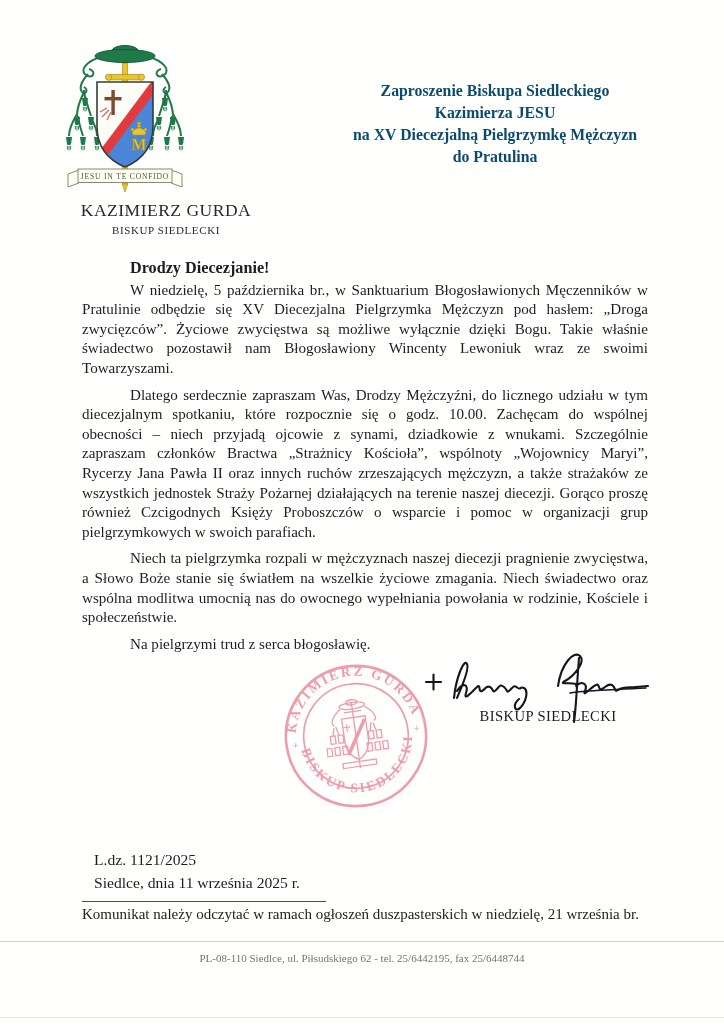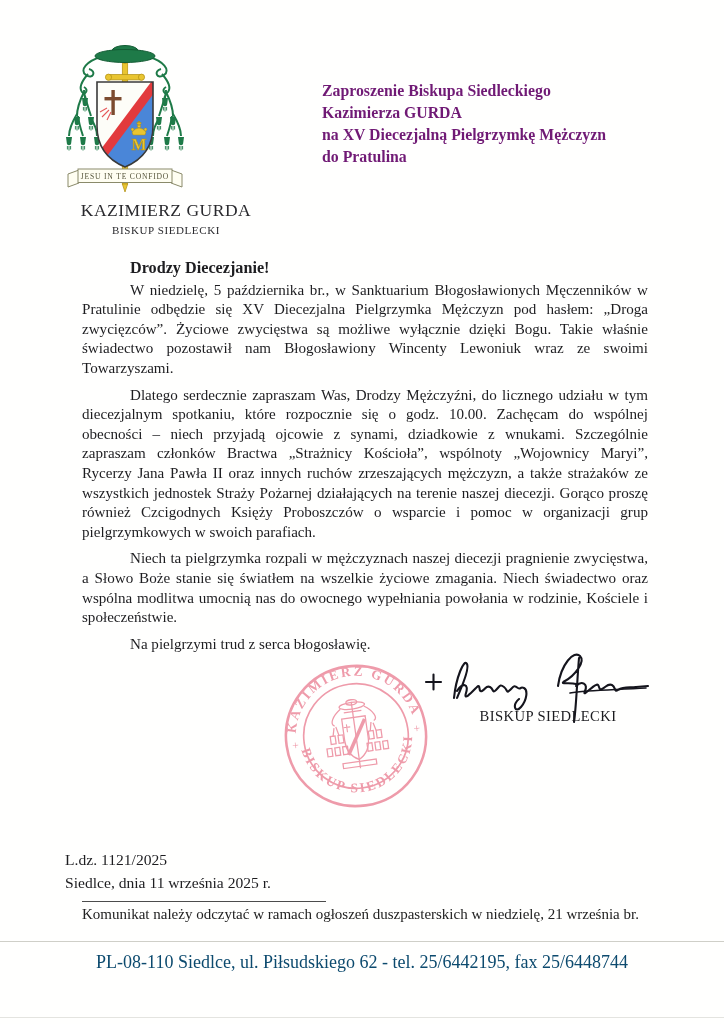--- a/index.html
+++ b/index.html
@@ -12,38 +12,38 @@
     overflow:hidden;
   }
   
   .coa{position:absolute;left:55px;top:40px;width:140px;height:158px;}
   .sender{position:absolute;left:38px;top:200px;width:256px;text-align:center;}
   .sender .name{font-size:17.5px;letter-spacing:.5px;color:#2a2a2e;}
   .sender .stitle{font-size:11px;letter-spacing:.6px;margin-top:3px;color:#2a2a2e;}
   
   .header{
     position:absolute;left:322px;top:80px;width:346px;
-    text-align:left;font-weight:bold;font-size:15.8px;line-height:22px;color:#701a75;
+    text-align:center;font-weight:bold;font-size:15.8px;line-height:22px;color:#0c4a6e;
   }
   
   .body{position:absolute;left:82px;top:259px;width:566px;font-size:15.1px;line-height:19.6px;}
   .salutation{font-weight:bold;font-size:16.2px;text-indent:48px;margin:0 0 2px 0;}
   .body p.para{margin:0 0 7px 0;text-indent:48px;text-align:justify;}
   .closing{margin:1px 0 0 0;text-indent:48px;}
   
   .stamp{position:absolute;left:282px;top:662px;width:148px;height:148px;transform:rotate(-8deg);opacity:.85;}
   .sig{position:absolute;left:418px;top:644px;width:240px;height:82px;}
   .signed-title{position:absolute;left:448px;top:708px;width:200px;text-align:center;font-size:14.6px;letter-spacing:.4px;color:#1b1b1f;}
   
-  .refblock{position:absolute;left:65px;top:848px;font-size:15.6px;line-height:23px;}
+  .refblock{position:absolute;left:94px;top:848px;font-size:15.6px;line-height:23px;}
   .note-sep{position:absolute;left:82px;top:901px;width:244px;border-top:1.4px solid #4c4c4c;}
   .note{position:absolute;left:82px;top:906px;width:580px;font-size:15px;color:#222;}
   
   .footer-rule{position:absolute;left:0;top:941px;width:724px;border-top:1.2px solid #cfcfc8;}
-  .footer{position:absolute;left:0;top:952px;width:724px;text-align:center;font-size:18px;color:#0c4a6e;}
+  .footer{position:absolute;left:0;top:952px;width:724px;text-align:center;font-size:11px;color:#737373;}
   .bottom-edge{position:absolute;left:0;top:1017px;width:724px;border-top:1.5px solid #e4e4e0;}
 </style>
 </head>
 <body>
 
 <div class="page">
 
   <svg class="coa" viewBox="0 0 140 158" aria-hidden="true">
 
     <g fill="#e9c531" stroke="#b08f12" stroke-width="0.7">
@@ -134,21 +134,21 @@
     </g>
   </svg>
 
   <div class="sender">
     <div class="name">KAZIMIERZ GURDA</div>
     <div class="stitle">BISKUP SIEDLECKI</div>
   </div>
 
   <div class="header">
     <div>Zaproszenie Biskupa Siedleckiego</div>
-    <div>Kazimierza GURDA</div>
+    <div>Kazimierza JESU</div>
     <div>na XV Diecezjalną Pielgrzymkę Mężczyzn</div>
     <div>do Pratulina</div>
   </div>
 
   <div class="body">
     <p class="salutation">Drodzy Diecezjanie!</p>
     <p class="para">W niedzielę, 5 października br., w Sanktuarium Błogosławionych Męczenników w Pratulinie odbędzie się XV Diecezjalna Pielgrzymka Mężczyzn pod hasłem: „Droga zwycięzców”. Życiowe zwycięstwa są możliwe wyłącznie dzięki Bogu. Takie właśnie świadectwo pozostawił nam Błogosławiony Wincenty Lewoniuk wraz ze swoimi Towarzyszami.</p>
     <p class="para">Dlatego serdecznie zapraszam Was, Drodzy Mężczyźni, do licznego udziału w tym diecezjalnym spotkaniu, które rozpocznie się o godz. 10.00. Zachęcam do wspólnej obecności – niech przyjadą ojcowie z synami, dziadkowie z wnukami. Szczególnie zapraszam członków Bractwa „Strażnicy Kościoła”, wspólnoty „Wojownicy Maryi”, Rycerzy Jana Pawła II oraz innych ruchów zrzeszających mężczyzn, a także strażaków ze wszystkich jednostek Straży Pożarnej działających na terenie naszej diecezji. Gorąco proszę również Czcigodnych Księży Proboszczów o wsparcie i pomoc w organizacji grup pielgrzymkowych w swoich parafiach.</p>
     <p class="para">Niech ta pielgrzymka rozpali w mężczyznach naszej diecezji pragnienie zwycięstwa, a Słowo Boże stanie się światłem na wszelkie życiowe zmagania. Niech świadectwo oraz wspólna modlitwa umocnią nas do owocnego wypełniania powołania w rodzinie, Kościele i społeczeństwie.</p>
     <p class="closing">Na pielgrzymi trud z serca błogosławię.</p>

